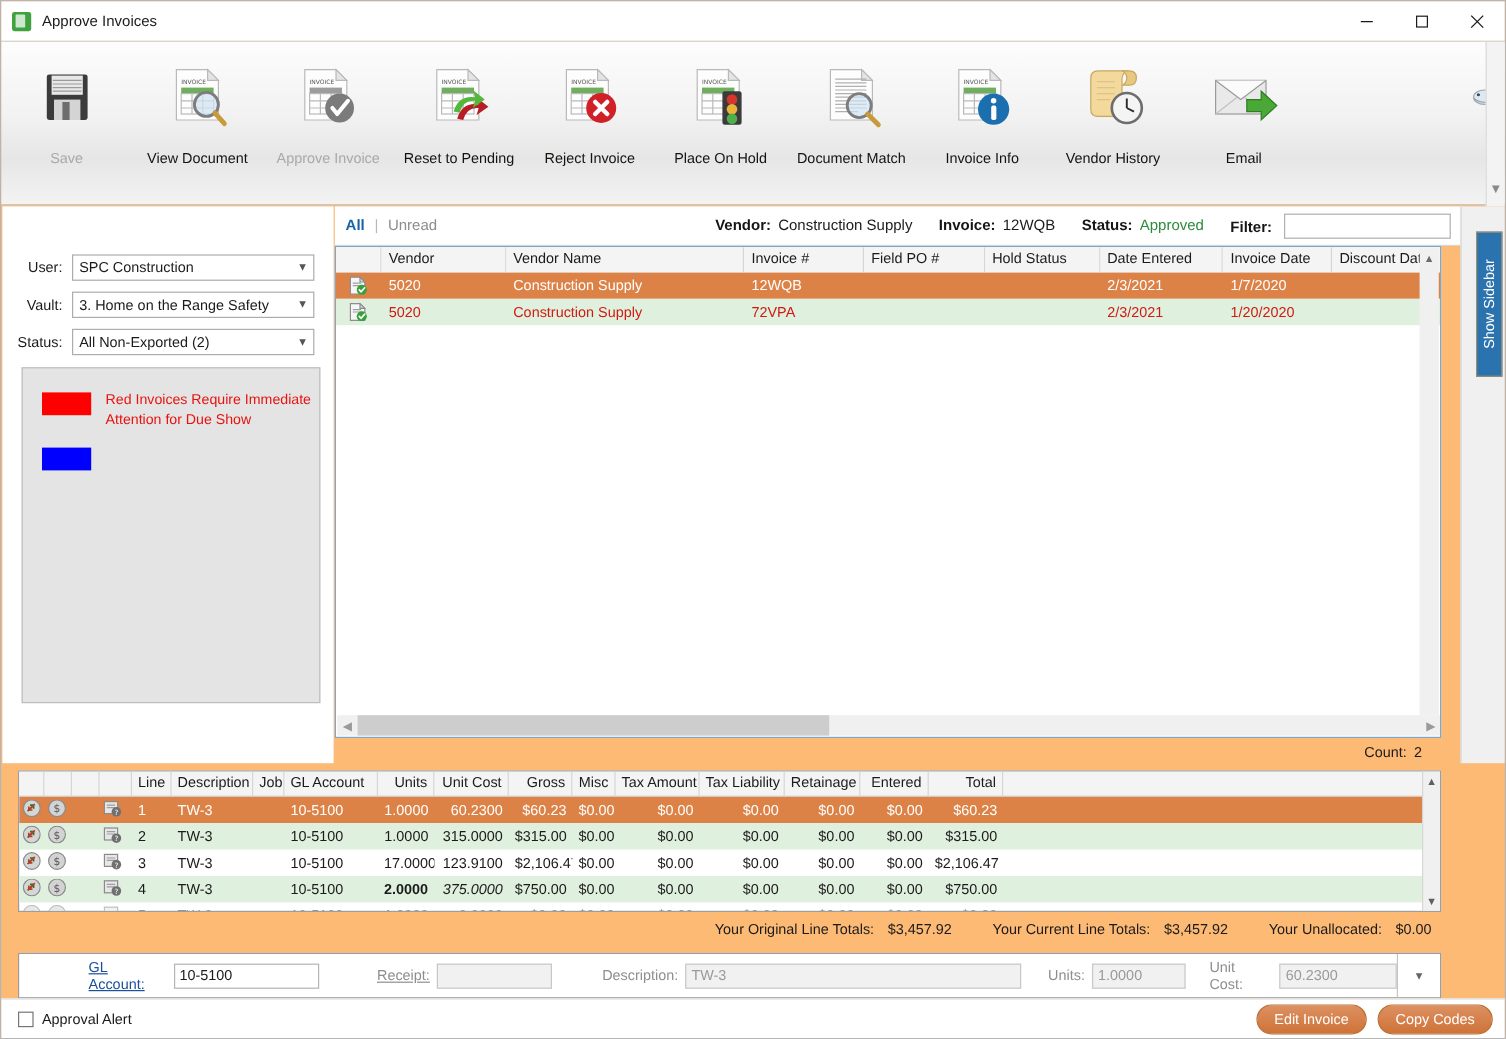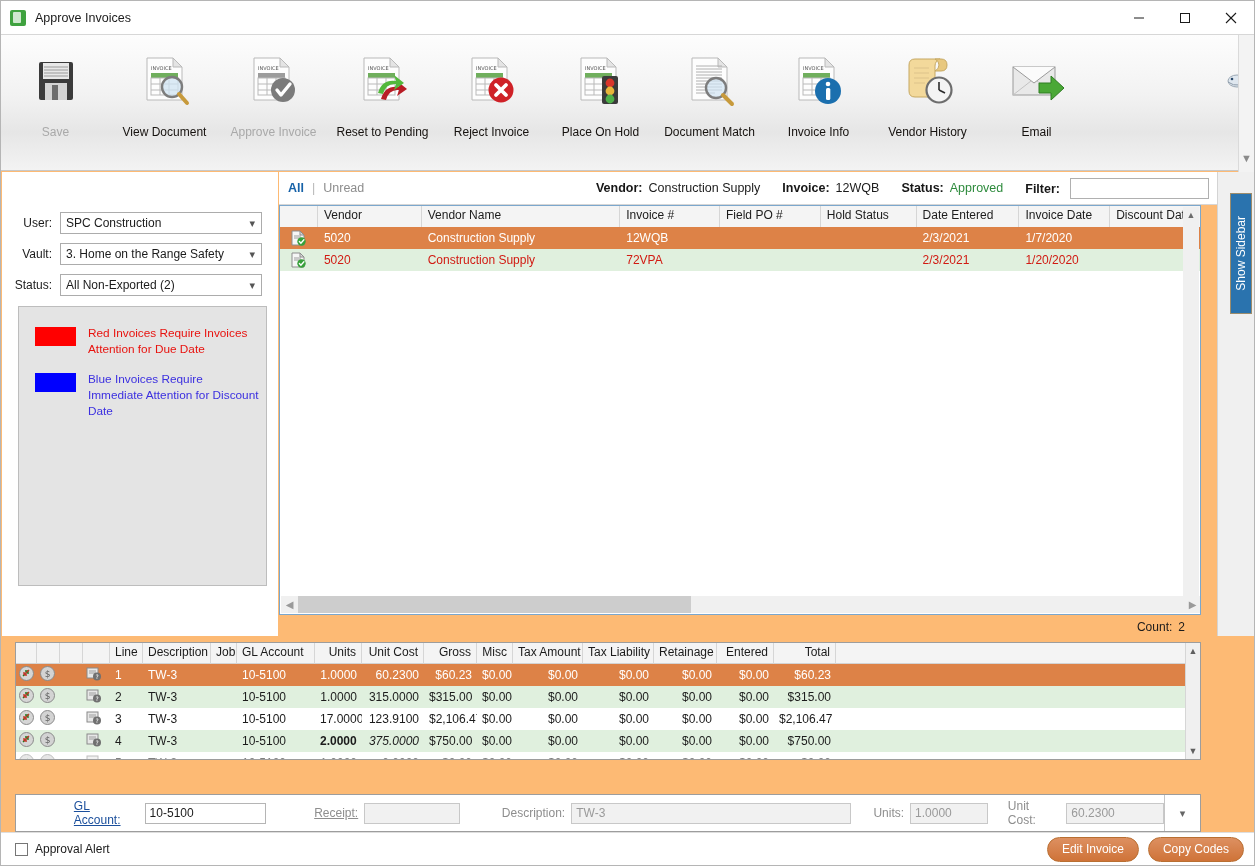--- a/index.html
+++ b/index.html
@@ -510,25 +510,24 @@
         <div class="combo">
           <span>All Non-Exported (2)</span>
           <span class="caret">▾</span>
         </div>
       </div>
     </div>
 
     <div class="legend-box">
       <div class="legend-row">
         <div class="swatch" style="background:#ff0000;"></div>
-        <div class="legend-text red">Red Invoices Require Invoices Attention for Due Date</div>
+        <div class="legend-text red">Red Invoices Require Immediate Attention for Due Show</div>
       </div>
       <div class="legend-row">
         <div class="swatch" style="background:#0000ff;"></div>
-        <div class="legend-text blue">Blue Invoices Require Immediate Attention for Discount Date</div>
       </div>
     </div>
   </div>
 
   <div class="grid-area">
     <div class="filterbar">
       <div class="tab-all">All</div>
       <div class="tab-sep">|</div>
       <div class="tab-unread">Unread</div>
       <div class="fb-spacer"></div>
@@ -850,20 +849,34 @@
       <div class="lc" style="width:57px;text-align:right;">$0.00</div>
       <div class="lc" style="width:62px;text-align:right;">$0.00</div>
     </div>
 
     <div class="lines-vscroll">
       <div class="vs-arrow">▲</div>
       <div class="vs-arrow">▼</div>
     </div>
   </div>
 
+  <div class="totals">
+    <div class="tot-pair">
+      <span class="tot-key">Your Original Line Totals:</span>
+      <span class="tot-val">$3,457.92</span>
+    </div>
+    <div class="tot-pair">
+      <span class="tot-key">Your Current Line Totals:</span>
+      <span class="tot-val">$3,457.92</span>
+    </div>
+    <div class="tot-pair" style="margin-right:8px;">
+      <span class="tot-key">Your Unallocated:</span>
+      <span class="tot-val">$0.00</span>
+    </div>
+  </div>
 
   <div class="bottomform">
     <div style="width:58px;"></div>
     <div class="bf-label link">GL Account:</div>
     <div class="bf-input" style="width:122px;">10-5100</div>
     <div style="width:48px;"></div>
     <div class="bf-label dim">Receipt:</div>
     <div class="bf-input disabled" style="width:96px;"></div>
     <div style="width:42px;"></div>
     <div class="bf-label gray">Description:</div>

